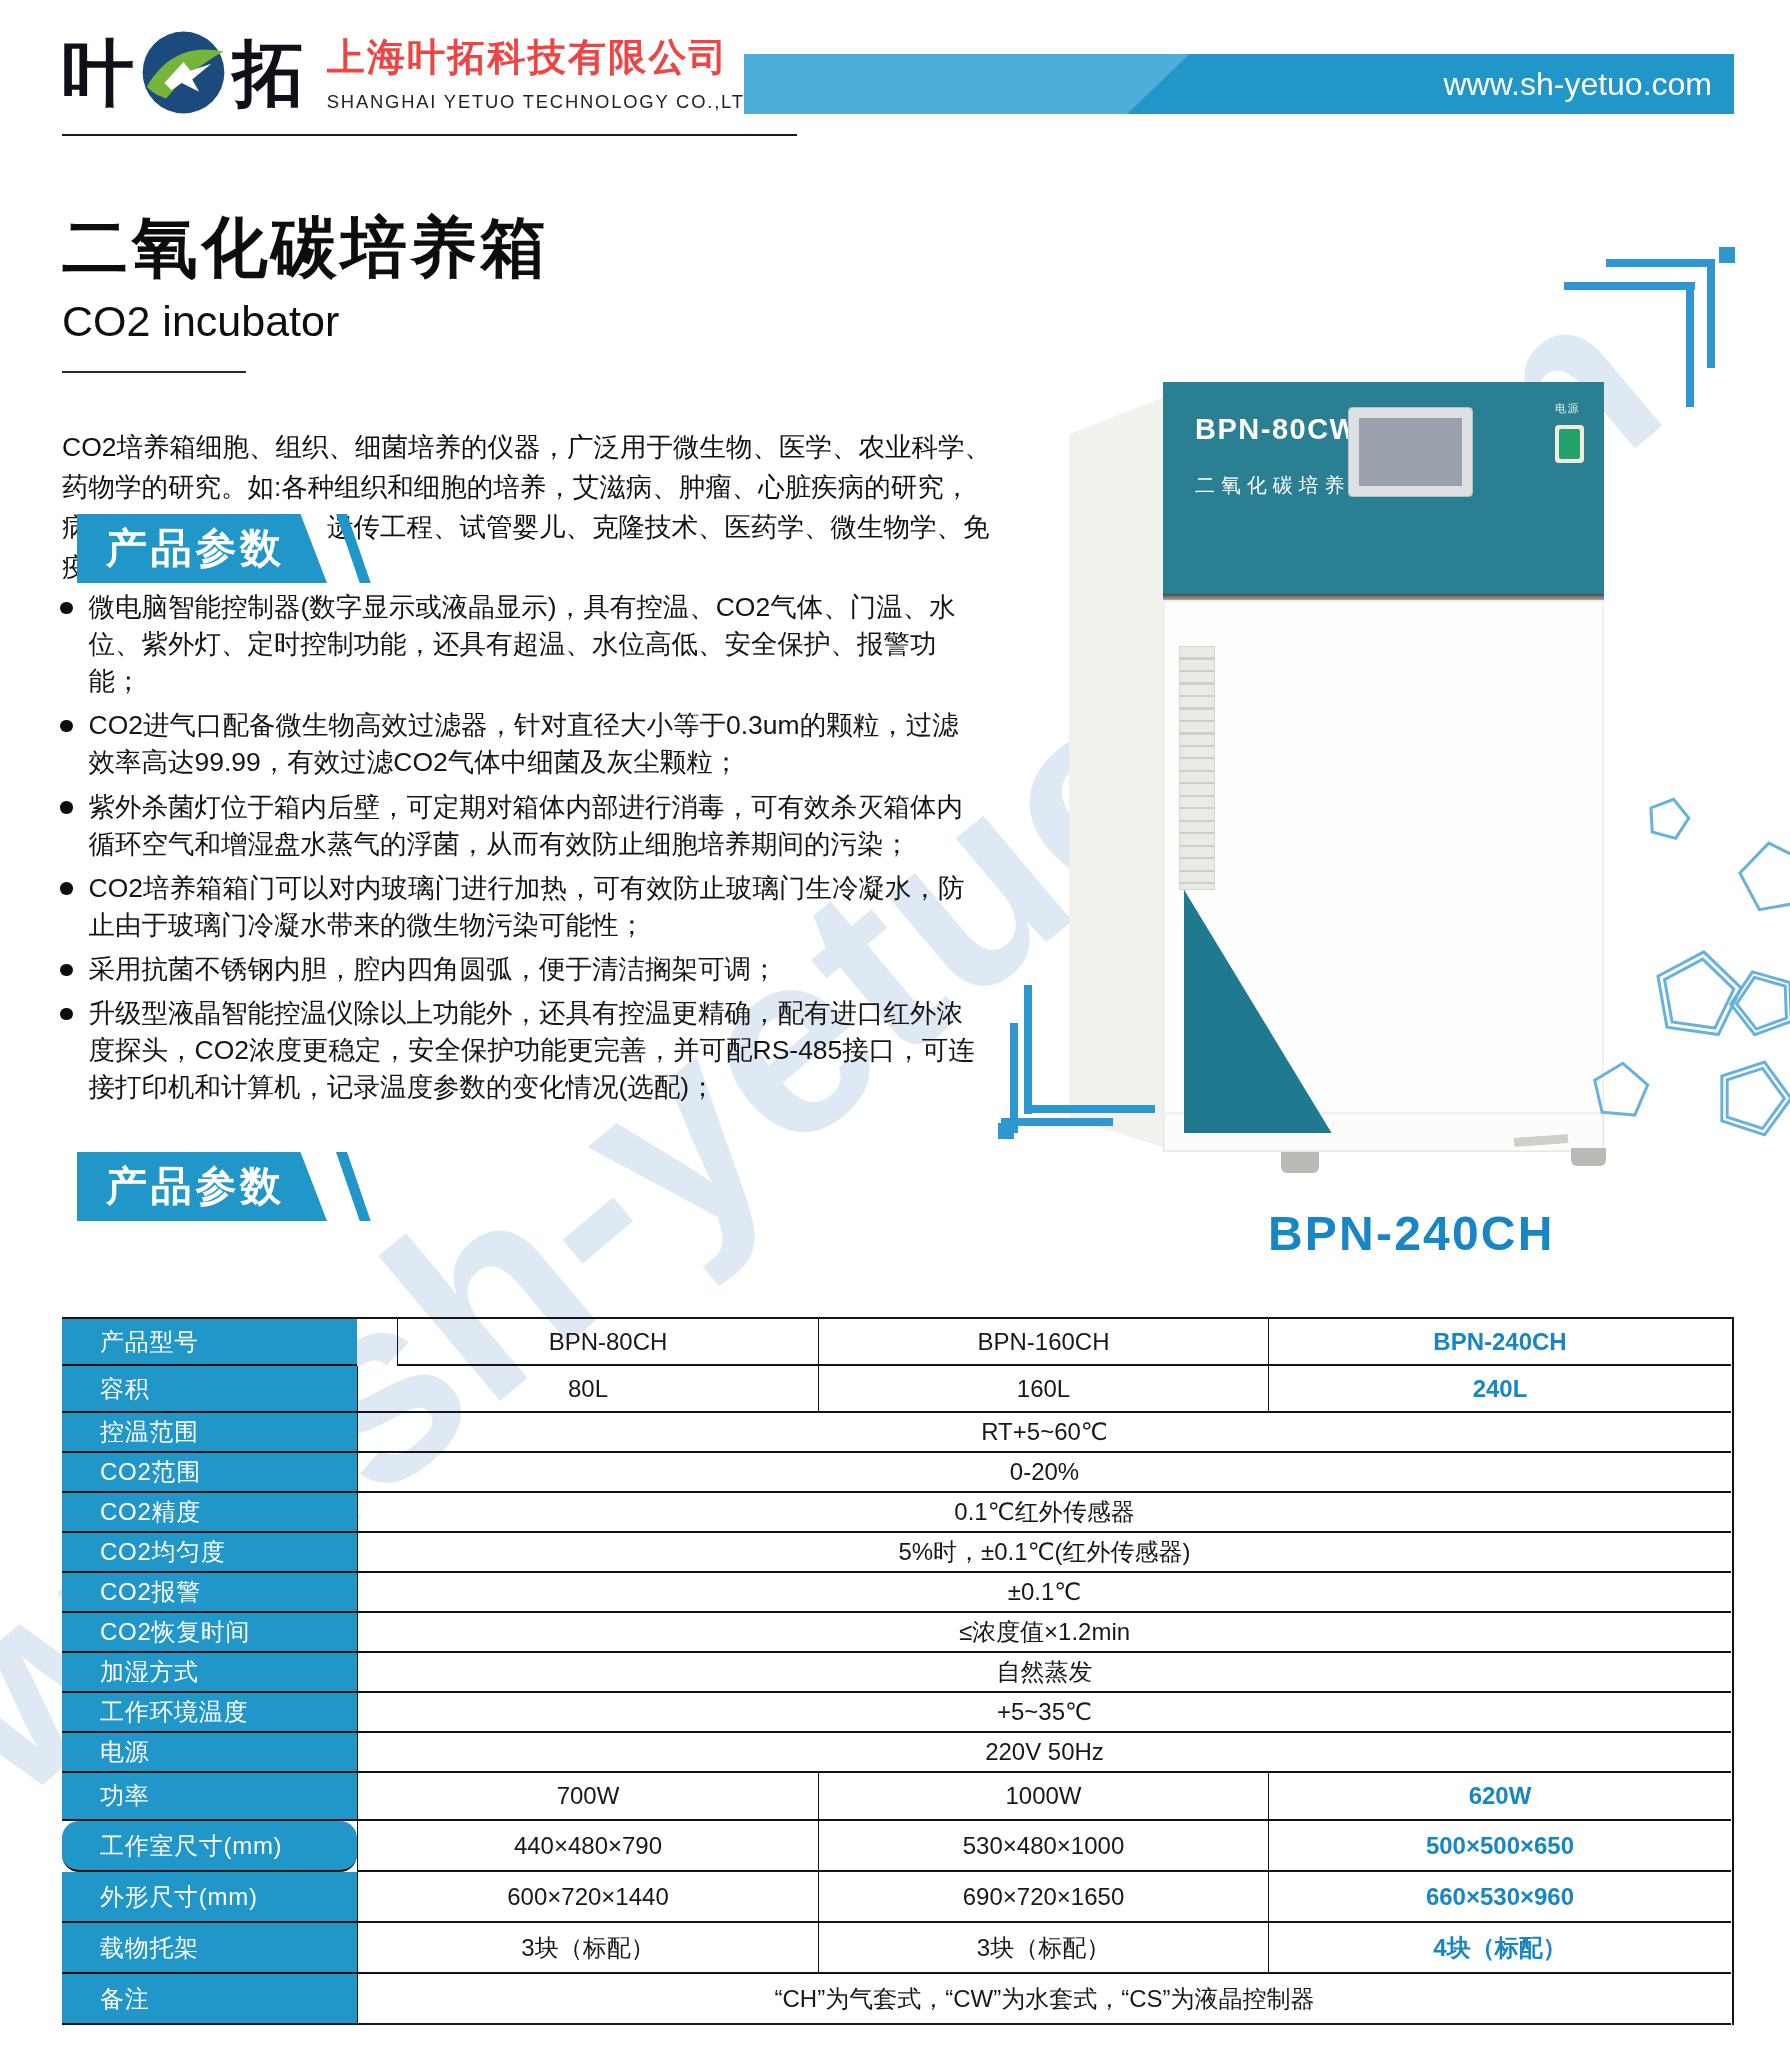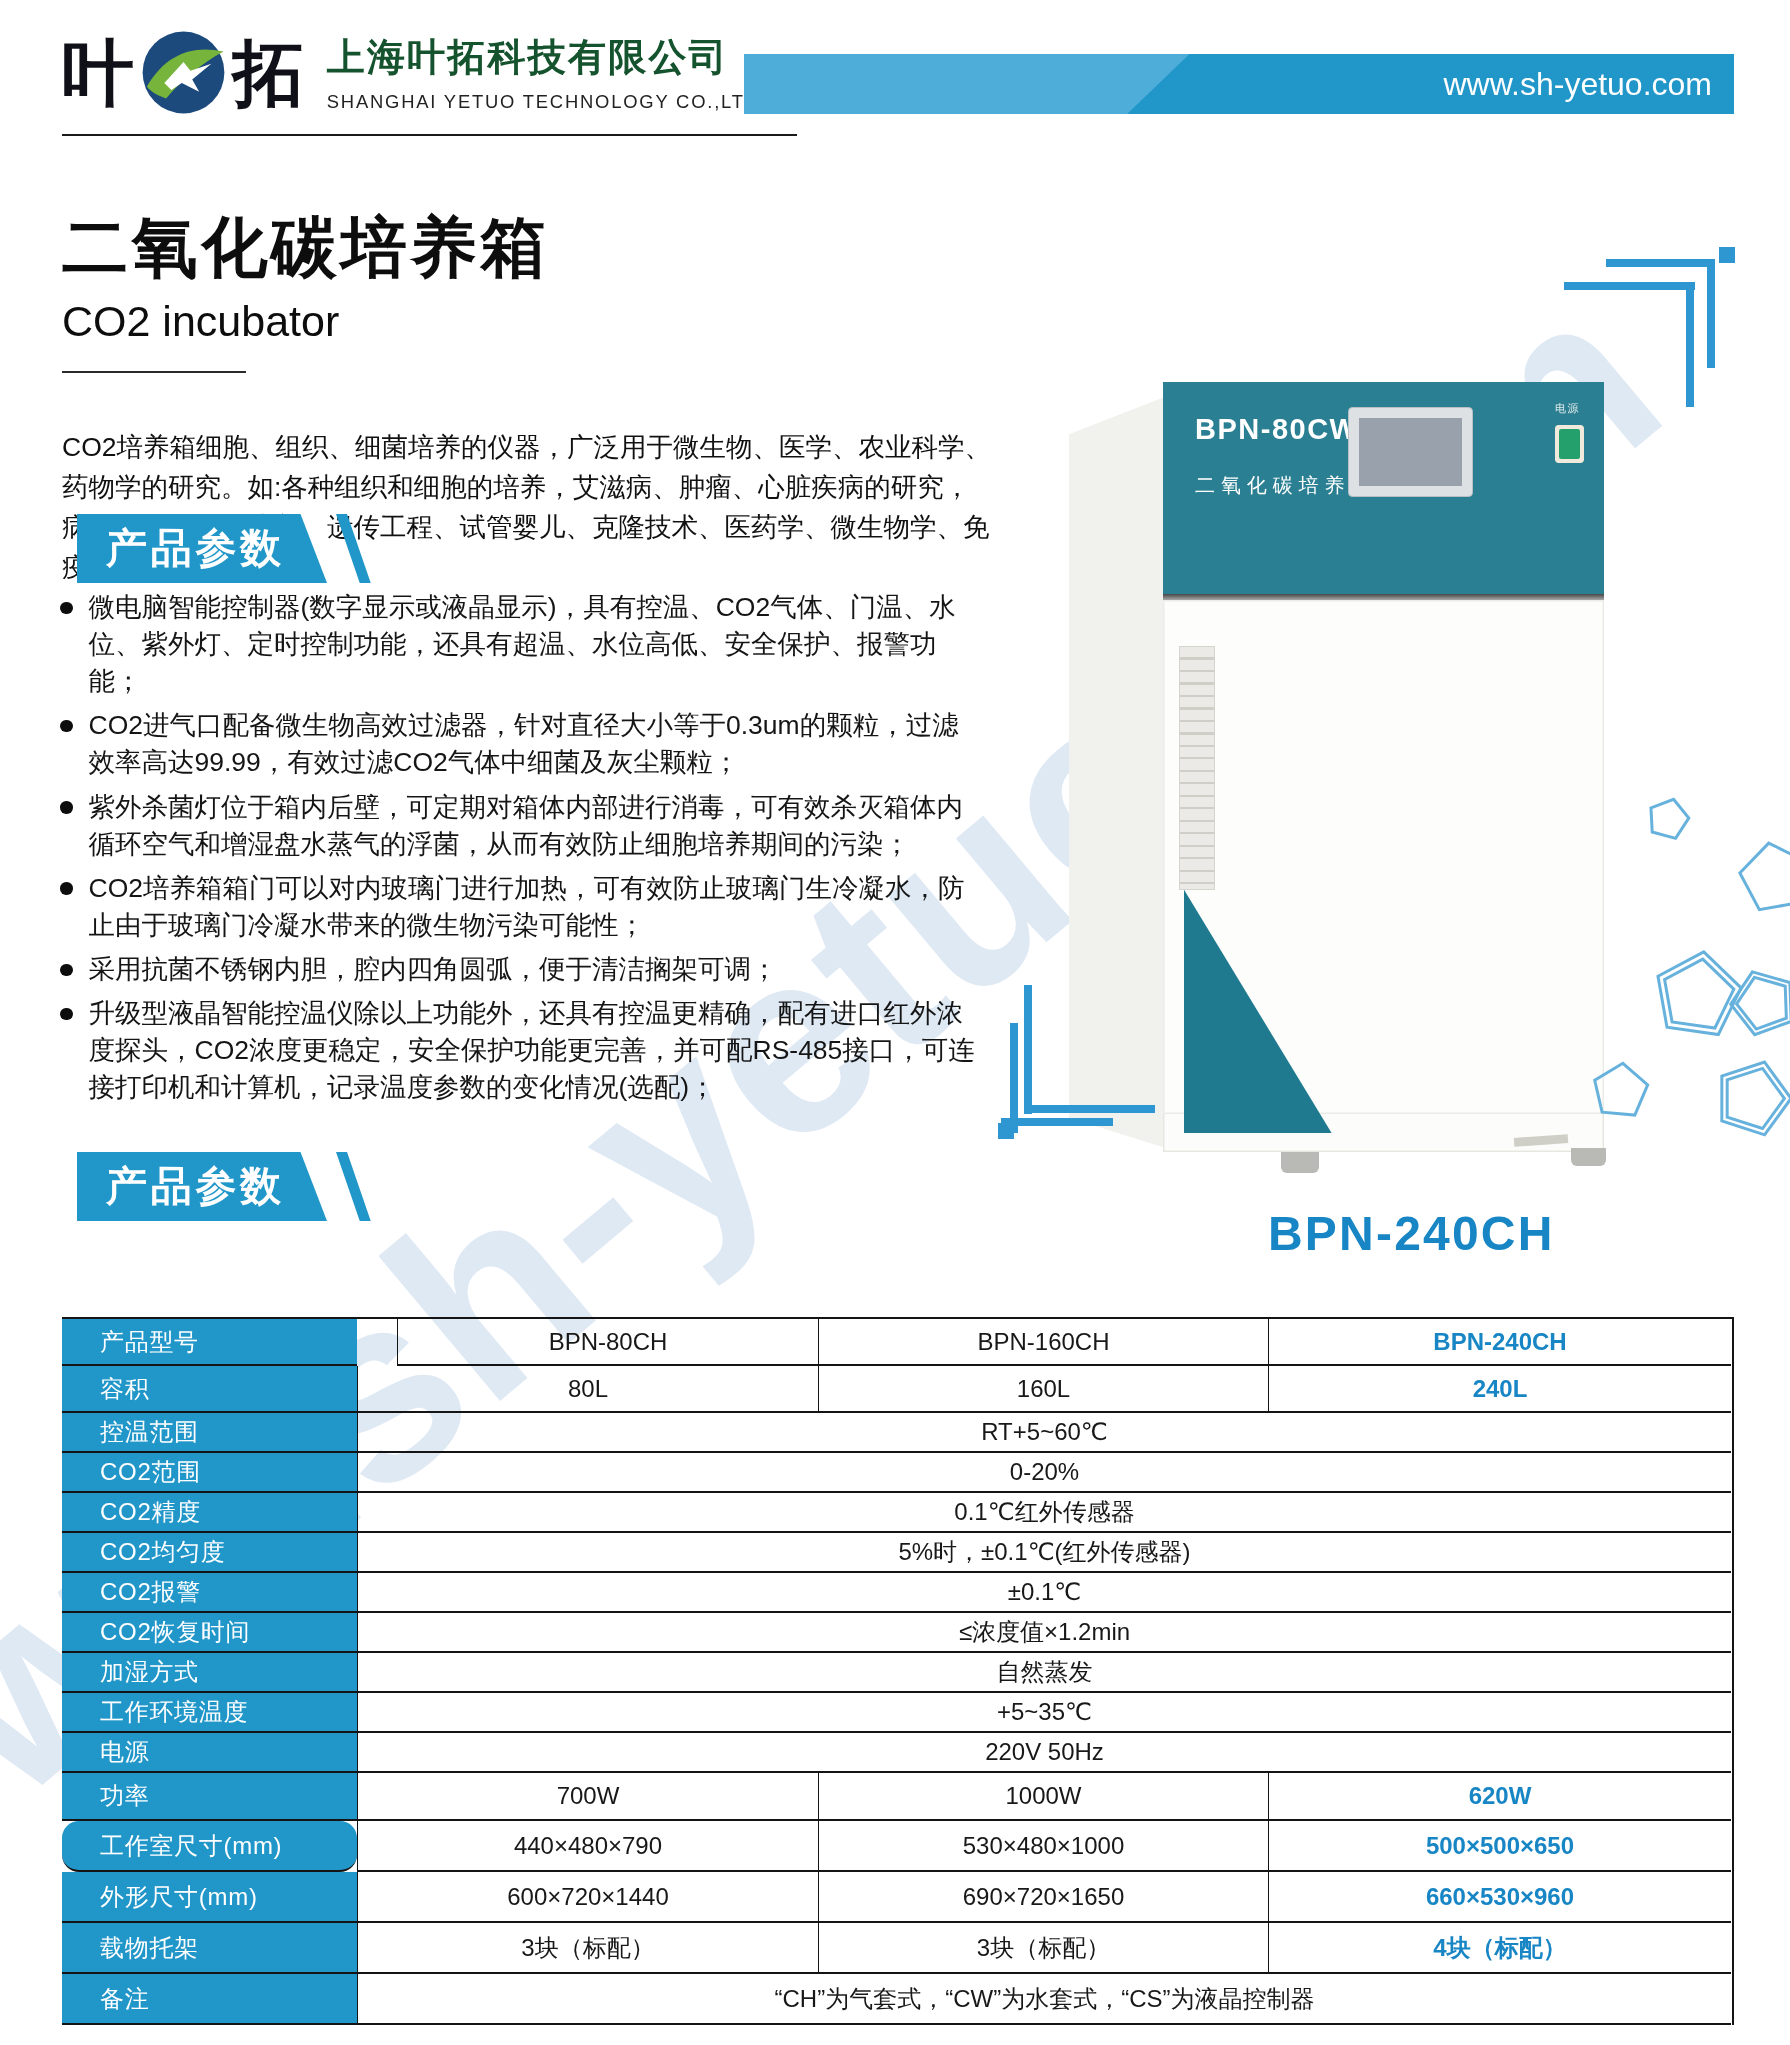--- a/index.html
+++ b/index.html
@@ -10,21 +10,21 @@
   .watermark{position:absolute;left:-198px;top:1738px;transform:rotate(-40deg);transform-origin:0 50%;
     font-weight:bold;font-size:261px;line-height:1;color:var(--watermark,#dfe9f4);white-space:nowrap;z-index:0;}
 
   .content{position:absolute;inset:0;z-index:1;}
 
   
   .logo-row{position:absolute;left:62px;top:29px;display:flex;align-items:center;}
   .logo-char{font-size:72px;font-weight:bold;color:#101018;line-height:1;}
   .logo-mark{width:87px;height:87px;margin:0 5.9px;}
   .company{margin-left:22px;display:flex;flex-direction:column;}
-  .company-cn{font-size:38px;font-weight:bold;color:#14532d;letter-spacing:2.2px;}
+  .company-cn{font-size:38px;font-weight:bold;color:#ef4444;letter-spacing:2.2px;}
   .company-en{font-size:18.4px;color:#222;letter-spacing:1.8px;margin-top:7.3px;}
   .header-rule{position:absolute;left:62px;top:134px;width:735px;height:2.2px;background:#1a1a1a;}
 
   .banner{position:absolute;left:744px;top:54px;width:990px;height:60px;background:var(--accent-blue,#2196c9);}
   .banner::before{content:"";position:absolute;left:0;top:0;height:100%;width:45%;
     background:var(--banner-light,#4fadd9);clip-path:polygon(0 0,100% 0,86% 100%,0 100%);}
   .banner-text{position:absolute;right:22px;top:50%;transform:translateY(-50%);font-size:32px;color:#fff;}
 
   
   .title-cn{position:absolute;left:62px;top:203px;font-size:66px;font-weight:bold;color:#0d0d0d;letter-spacing:3.7px;}

